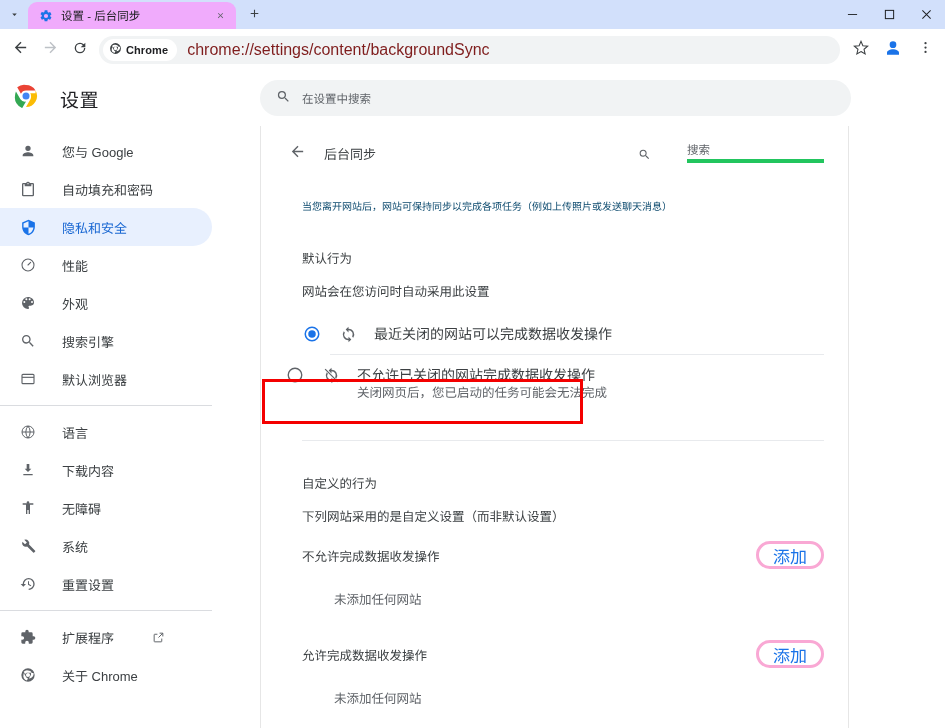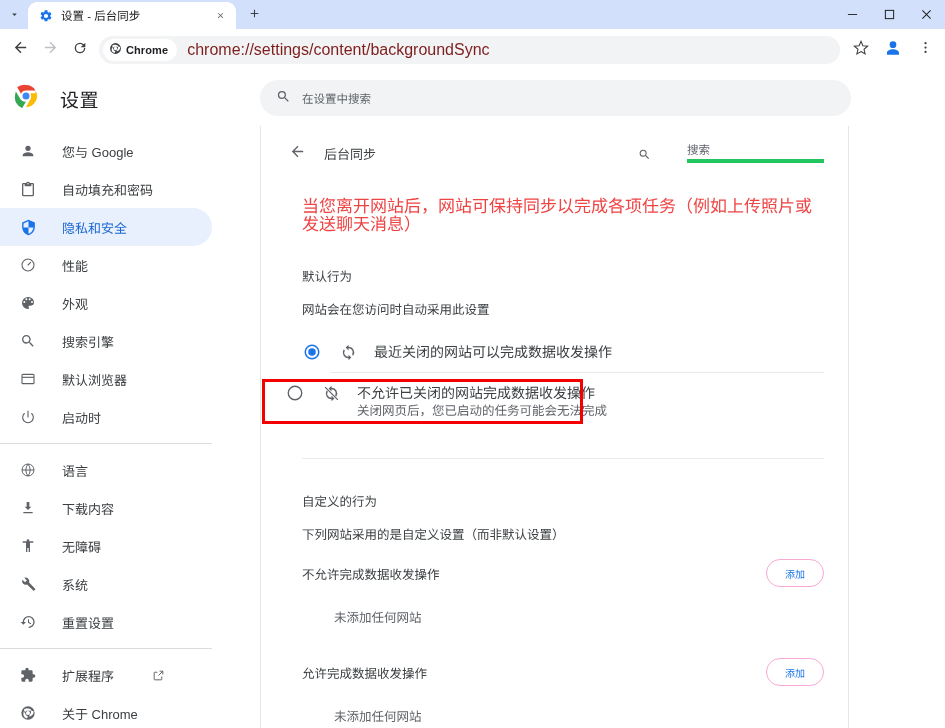--- a/index.html
+++ b/index.html
@@ -15,21 +15,21 @@
 
   .tabstrip {
     height: 29px; background: #d2e0fb; display: flex; align-items: flex-end;
     position: relative; flex: none;
   }
   .tab-list-btn {
     width: 28px; height: 29px; display: flex; align-items: center; justify-content: center;
     color: #3c4043;
   }
   .tab {
-    height: 27px; min-width: 208px; background: #ffffff;
+    height: 27px; min-width: 208px; background: #f0abfc;
     border-radius: 9px 9px 0 0; display: flex; align-items: center;
     padding: 0 8px 0 11px; gap: 8px; position: relative;
   }
   .tab-favicon { width: 14px; height: 14px; flex: none; display: block; }
   .tab-title {
     font-size: 11.5px; color: #202124; white-space: nowrap; overflow: hidden;
     text-overflow: ellipsis; flex: 1; line-height: 14px;
   }
   .tab-close {
     width: 15px; height: 15px; display: flex; align-items: center; justify-content: center;
@@ -114,21 +114,21 @@
   .sub-search {
     margin-left: auto; display: flex; align-items: flex-end; gap: 8px;
     width: 186px; padding-bottom: 2px;
   }
   .sub-search .si { color: #5f6368; display: flex; padding-bottom: 2px; }
   .sub-search-field {
     flex: 1; border-bottom: 4px solid #22c55e; padding-bottom: 2px;
     font-size: 11.5px; color: #5f6368; margin-left: 28px;
   }
 
-  .desc-line { font-size: 17px; color: #ef4444; line-height: 18px; padding: 18px 0 0 17px; }
+  .desc-line { font-size: 10px; color: #0c4a6e; line-height: 18px; padding: 18px 0 0 17px; }
   .section-label { font-size: 12.5px; color: #3c4043; padding: 32px 0 0 17px; }
   .section-sub { font-size: 12.5px; color: #3c4043; padding: 14px 0 0 17px; }
 
   .radio-group { margin-top: 14px; }
   .radio-row {
     display: flex; align-items: flex-start; padding: 10px 0 10px 17px; gap: 0;
     position: relative;
   }
   .radio-row + .radio-row { border-top: 1px solid #e8eaed; margin-left: 45px; padding-left: 0; }
   .radio-row + .radio-row .rb { margin-left: -45px; }
@@ -143,22 +143,22 @@
     border: 3px solid #f40000; pointer-events: none; z-index: 5;
   }
 
   .divider { height: 1px; background: #e8eaed; margin: 0 0 0 17px; }
 
   .perm-row {
     display: flex; align-items: center; padding: 16px 0 0 17px; min-height: 44px;
   }
   .perm-label { font-size: 12.5px; color: #3c4043; }
   .add-btn {
-    margin-left: auto; min-width: 58px; height: 28px; border: 1px solid #f9a8d4;
-    border-radius: 14px; color: #1a73e8; font-size: 10px;
+    margin-left: auto; min-width: 58px; height: 28px; border: 3px solid #f9a8d4;
+    border-radius: 14px; color: #1a73e8; font-size: 17px;
     display: flex; align-items: center; justify-content: center; padding: 0 14px;
     background: #fff;
   }
   .empty-note { font-size: 12.5px; color: #5f6368; padding: 20px 0 0 49px; }
 </style>
 </head>
 <body>
 
 <div class="browser">
 
@@ -357,29 +357,20 @@
         <div class="nav-item">
           <span class="nav-ico">
             <svg width="16" height="16" viewBox="0 0 24 24" fill="none" stroke="currentColor" stroke-width="1.7">
                 <rect x="3" y="5" width="18" height="14" rx="1.5"></rect>
                 <path d="M3 9.5h18"></path>
               </svg>
           </span>
           <span class="nav-label">默认浏览器</span>
         </div>
 
-        <div class="nav-item">
-          <span class="nav-ico">
-            <svg width="16" height="16" viewBox="0 0 24 24" fill="none" stroke="currentColor" stroke-width="1.7" stroke-linecap="round">
-                <path d="M12 3v9"></path>
-                <path d="M6.5 6.8a8 8 0 1011 0"></path>
-              </svg>
-          </span>
-          <span class="nav-label">启动时</span>
-        </div>
 
         <div class="nav-sep"></div>
 
         <div class="nav-item">
           <span class="nav-ico">
             <svg width="16" height="16" viewBox="0 0 24 24" fill="none" stroke="currentColor" stroke-width="1.5">
                 <circle cx="12" cy="12" r="9"></circle>
                 <path d="M3 12h18M12 3a14 14 0 010 18 14 14 0 010-18z"></path>
               </svg>
           </span>

